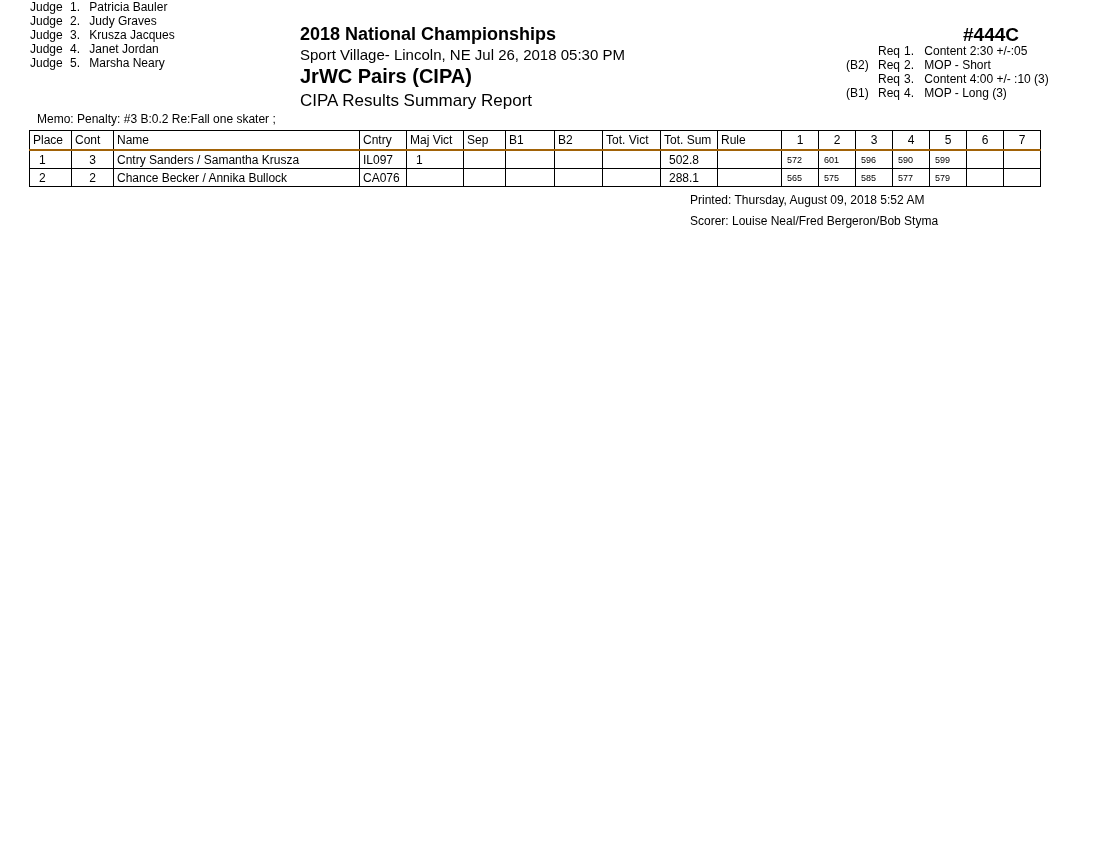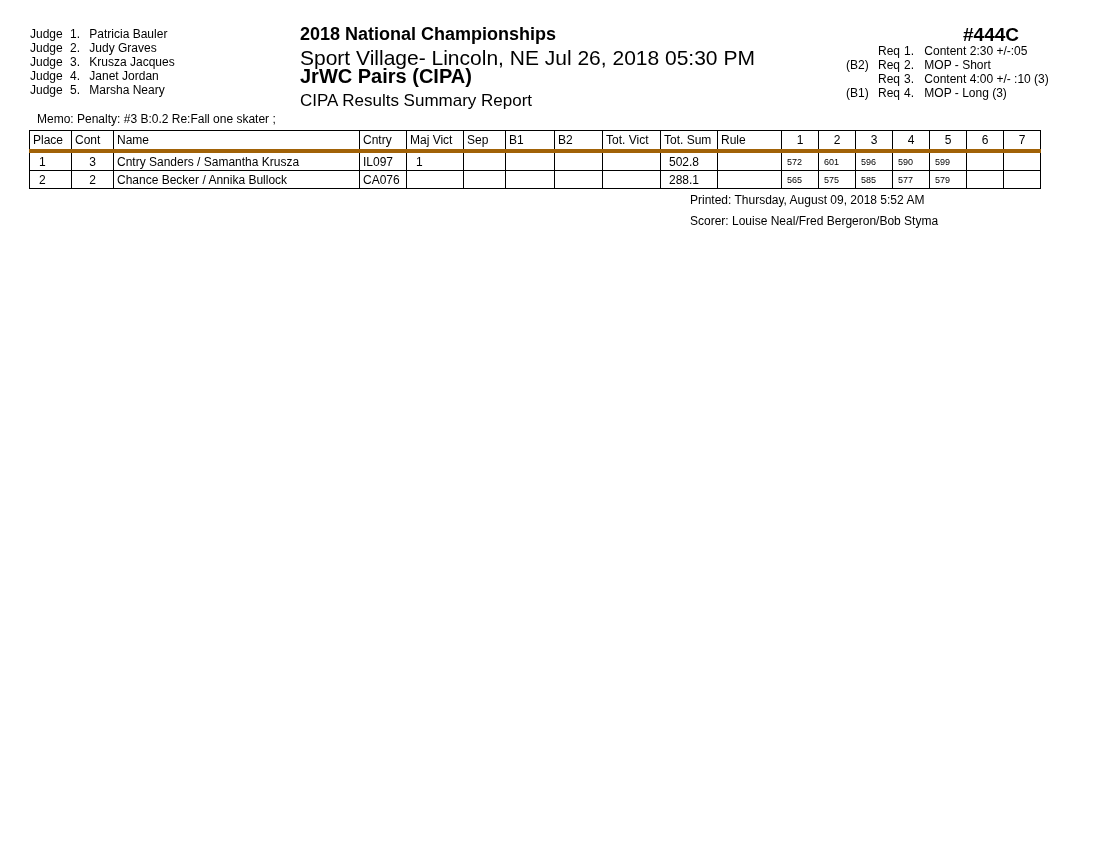--- a/index.html
+++ b/index.html
@@ -1,36 +1,36 @@
 <!DOCTYPE html>
 <html><head>
 <meta charset="utf-8">
 <style>
   html, body { margin: 0; padding: 0; background: #ffffff; }
   body { width: 1100px; height: 850px; position: relative; font-family: "Liberation Sans", sans-serif; color: #000; overflow: hidden; }
   .abs { position: absolute; white-space: nowrap; }
-  .judges { left: 30px; top: 27px; font-size: 12px; line-height: 14px; }
+  .judges { left: 30px; top: 0; font-size: 12px; line-height: 14px; }
   .judges div { height: 14px; }
   .judges .jl { display: inline-block; width: 40px; }
   .judges .jn { display: inline-block; width: 16px; }
   .title { left: 300px; width: 504px; text-align: left; }
   .t1 { top: 24px; font-size: 18px; font-weight: bold; }
-  .t2 { top: 46px; font-size: 21px; }
+  .t2 { top: 46px; font-size: 15px; }
   .t3 { top: 65px; font-size: 20px; font-weight: bold; }
   .t4 { top: 91px; font-size: 17px; }
   .evno { left: 963px; top: 24px; font-size: 19px; font-weight: bold; }
   .reqs { left: 846px; top: 44px; font-size: 12px; line-height: 14px; }
   .reqs div { height: 14px; }
   .reqs .pre { display: inline-block; width: 32px; }
   .reqs .rq { display: inline-block; width: 26px; }
   .reqs .rn { display: inline-block; width: 17px; }
   .memo { left: 37px; top: 112px; font-size: 12px; }
   table.res { position: absolute; left: 29px; top: 130px; border-collapse: collapse; font-size: 12px; table-layout: fixed; }
   table.res td, table.res th { border: 1px solid #000; padding: 0 3px; height: 17px; font-weight: normal; text-align: left; overflow: hidden; white-space: nowrap; }
-  table.res thead th { border-bottom: 4px solid #a16207; height: 18px; margin-top: 8px; }
+  table.res thead th { border-bottom: 2px solid #a16207; height: 18px; margin-top: 8px; }
   table.res .c { text-align: center; }
   table.res .sm { font-size: 9px; padding-left: 5px; }
   .foot { left: 690px; font-size: 12px; }
   .f1 { top: 193px; }
   .f2 { top: 214px; }
 </style>
 </head>
 <body>
 
 <div class="abs judges">

